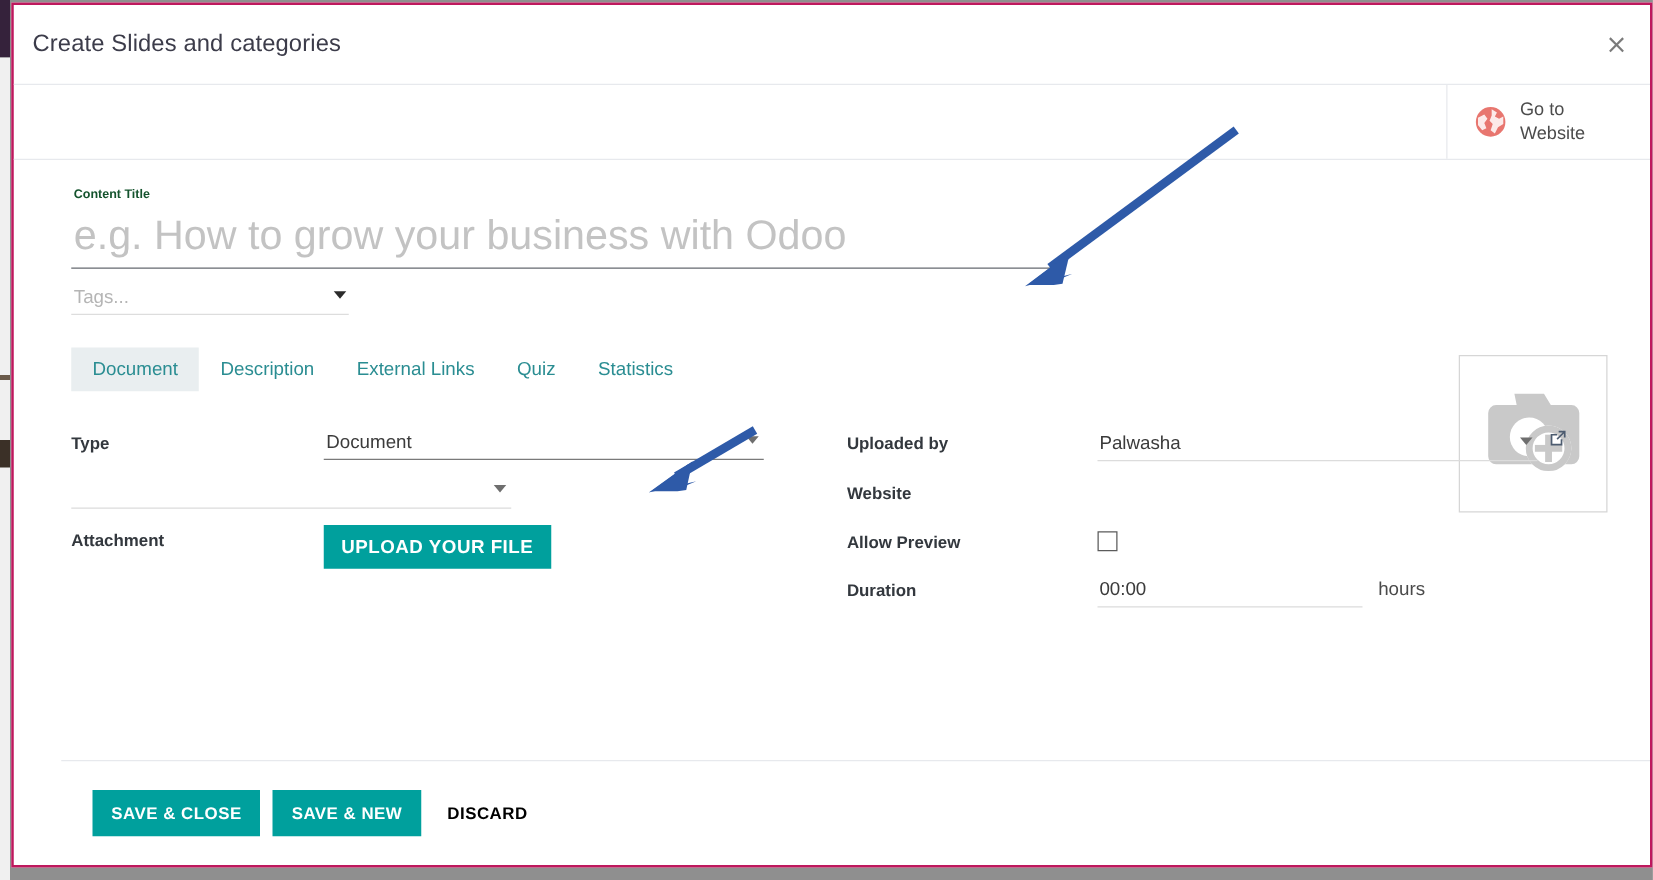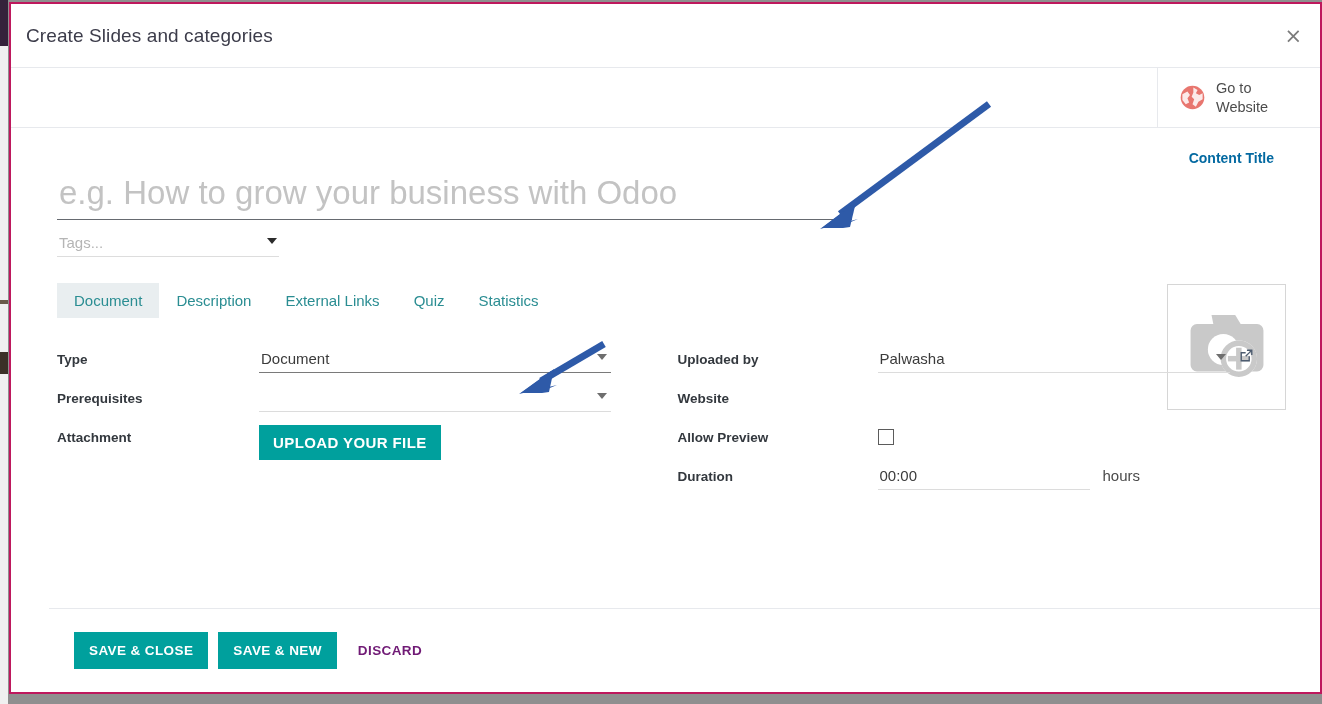--- a/index.html
+++ b/index.html
@@ -121,25 +121,24 @@
     overflow: hidden;
   }
 
   .sheet {
     position: relative;
     padding: 0 46px;
   }
 
   
   .field-label-top {
-    font-size: 14px;
+    font-size: 10px;
     font-weight: bold;
-    color: #0369a1;
+    color: #14532d;
     margin: 0 0 6px 2px;
-    text-align: right;
   }
   .title-input {
     width: 793px;
     border: none;
     border-bottom: 1px solid #666a70;
     outline: none;
     font-size: 33px;
     color: #212121;
     padding: 2px 0 7px 2px;
     background: transparent;
@@ -315,21 +314,21 @@
     font-weight: bold;
     letter-spacing: .4px;
     padding: 11px 15px;
     cursor: pointer;
     font-family: "Liberation Sans", sans-serif;
     text-transform: uppercase;
   }
   .footer-link {
     background: transparent;
     border: none;
-    color: #701a75;
+    color: #000000;
     font-size: 13.5px;
     font-weight: bold;
     letter-spacing: .4px;
     padding: 11px 11px;
     cursor: pointer;
     font-family: "Liberation Sans", sans-serif;
     text-transform: uppercase;
   }
 
   
@@ -410,21 +409,20 @@
 
           <div class="frow">
             <div class="flabel">Type</div>
             <div class="fctl">
               <input class="underline-input" type="text" value="Document" style="">
               <span class="caret light" style="left:338px;top:7px;right:auto;"></span>
             </div>
           </div>
 
           <div class="frow">
-            <div class="flabel">Prerequisites</div>
             <div class="fctl">
               <input class="underline-input faint" type="text" value="" style="">
               <span class="caret light" style="left:338px;top:7px;right:auto;"></span>
             </div>
           </div>
 
           <div class="frow">
             <div class="flabel">Attachment</div>
             <div class="fctl">
               <button class="btn-teal">Upload your file</button>

